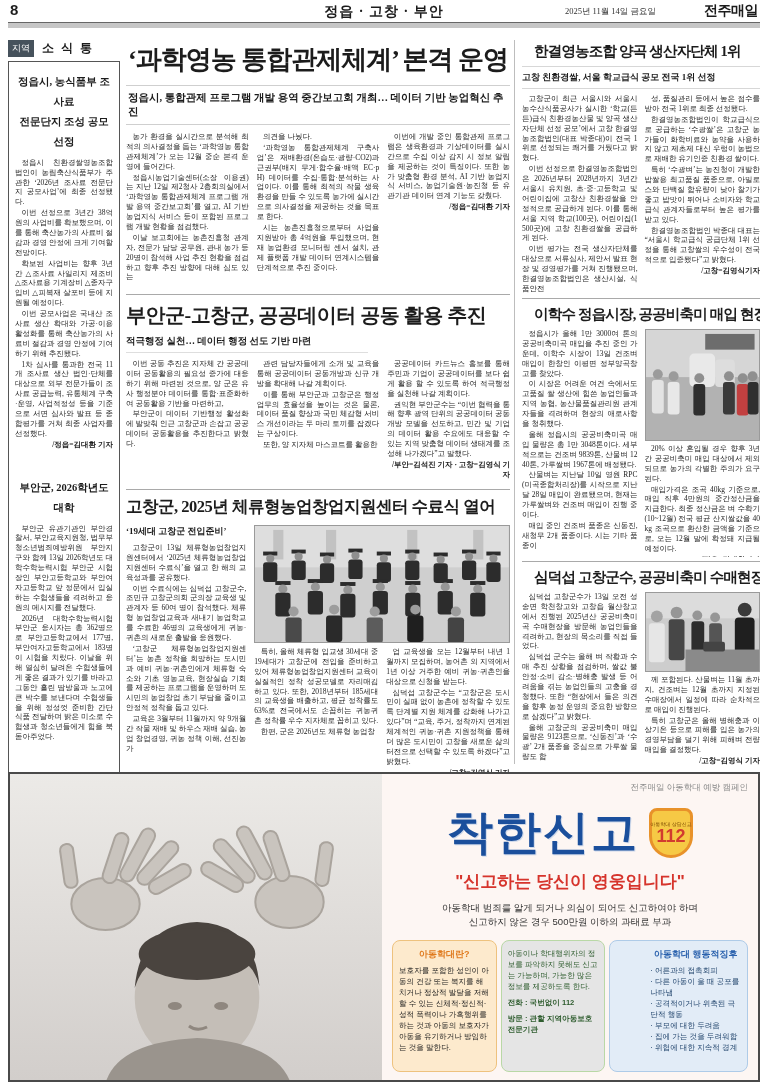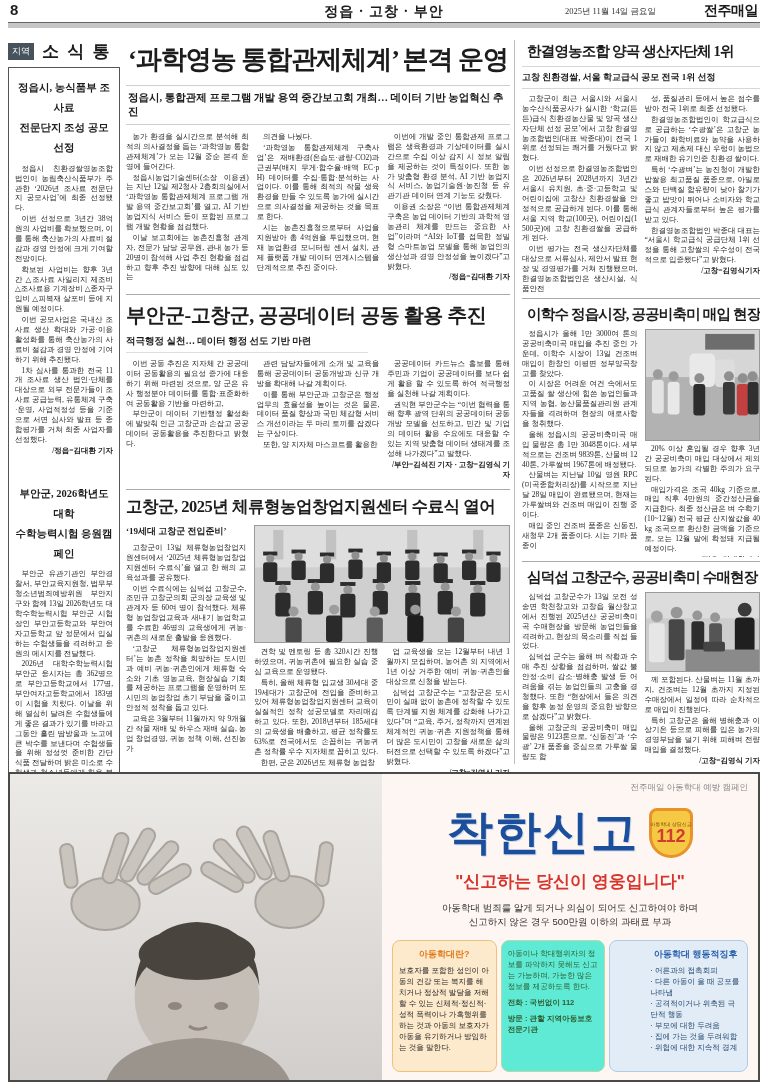--- a/index.html
+++ b/index.html
@@ -17,21 +17,21 @@
   .by{margin:1px 0 0 0;font-size:7.5px;text-align:right;font-weight:bold;}
   .hdiv{height:1px;background:#a9a9a9;margin:4px 0;}
   .cols{display:flex;gap:8px;}
   .col{flex:1;min-width:0;}
   .photo{background:#c9c9c9;border:1px solid #9a9a9a;box-sizing:border-box;overflow:hidden;}
   .photo svg{display:block;width:100%;height:100%;}
   
   .sidebar{position:absolute;left:8px;top:40px;width:112px;}
   .sb-head{display:flex;align-items:center;gap:8px;margin-bottom:4px;}
   .sb-tag{background:#46525c;color:#fff;font-size:9px;padding:2px 4px;font-family:"Liberation Sans",sans-serif;}
-  .sb-title{font-size:17px;font-weight:bold;letter-spacing:2px;}
+  .sb-title{font-size:12px;font-weight:bold;letter-spacing:2px;}
   .sb-box{border:1px solid #555;height:880px;padding:8px 6px;box-sizing:border-box;overflow:hidden;}
   .sb-art-title{font-size:10.5px;font-weight:bold;text-align:center;line-height:1.9;margin:2px 0 6px 0;}
   .sb-gap{height:26px;}
   
   .mainCol{position:absolute;left:126px;top:40px;width:384px;}
   .vsep{position:absolute;left:514px;top:40px;width:1px;height:724px;background:#bdbdbd;}
   .art-main{height:250px;overflow:hidden;}
   .h-main{font-size:26px;font-weight:bold;margin:2px 0 8px 0;text-align:center;letter-spacing:-1px;}
   .sub-main{font-size:10.5px;font-weight:bold;border-top:1px solid #cfcfcf;border-bottom:1px solid #cfcfcf;
             padding:5px 2px;margin-bottom:7px;}
@@ -40,21 +40,21 @@
   .sub-data{font-size:9.5px;font-weight:bold;margin:0 0 6px 0;border-bottom:1px solid #dedede;padding-bottom:4px;width:63%;}
   .art-gochang{height:278px;overflow:hidden;}
   .h-gochang{font-size:16.5px;font-weight:bold;margin:2px 0 7px 0;letter-spacing:-0.5px;}
   .sub-gochang{font-size:9px;font-weight:bold;margin:0 0 5px 0;}
   .g-row{display:flex;gap:8px;}
   .g-left{width:32%;}
   .g-right{width:68%;display:flex;flex-direction:column;gap:4px;}
   .g-photo{height:118px;}
   
   .rightCol{position:absolute;left:522px;top:40px;width:238px;}
-  .h-right{font-size:14.5px;font-weight:bold;margin:2px 0 5px 5px;letter-spacing:-0.8px;white-space:nowrap;}
+  .h-right{font-size:14.5px;font-weight:bold;margin:2px 0 5px 12px;letter-spacing:-0.8px;white-space:nowrap;}
   .sub-right{font-size:9px;font-weight:bold;border-top:1px solid #d7d7d7;border-bottom:1px solid #d7d7d7;padding:4px 0;margin-bottom:5px;}
   .art-hg{height:254px;overflow:hidden;}
   .art-lee{height:254px;overflow:hidden;}
   .art-sim{height:200px;overflow:hidden;}
   .half-row{display:flex;gap:7px;}
   .half{flex:1;min-width:0;}
   .r-photo{height:112px;margin-bottom:3px;}
   .r-photo2{height:80px;margin-bottom:3px;}
   
   .ad{position:absolute;left:8px;top:772px;width:752px;height:310px;border:2px solid #4a4a4a;
@@ -64,26 +64,26 @@
   .ad-label{text-align:right;font-size:8.5px;color:#8a8a8a;margin-bottom:4px;}
   .ad-title-row{display:flex;align-items:center;justify-content:center;gap:10px;margin:4px 0 2px 0;}
   .ad-title{font-size:46px;font-weight:bold;color:#1b4f9c;letter-spacing:2px;
             text-shadow:1px 1px 0 #cfd9ea;}
   .badge{width:44px;height:50px;background:#f6c945;border:3px solid #e8922a;border-radius:8px 8px 22px 22px;
          display:flex;flex-direction:column;align-items:center;justify-content:center;flex:none;box-sizing:border-box;}
   .badge-label{font-size:5px;color:#7a4a00;white-space:nowrap;}
   .badge-num{font-size:18px;font-weight:bold;color:#d23b2f;line-height:1;}
   .ad-slogan{text-align:center;font-size:17px;font-weight:bold;color:#d6342c;margin:4px 0 8px 0;}
   .ad-desc{text-align:center;font-size:9.5px;color:#333;line-height:1.5;}
-  .ad-boxes{display:flex;gap:4px;margin-top:10px;flex:1;}
+  .ad-boxes{display:flex;gap:4px;margin-top:10px;flex:1;justify-content:flex-end;}
   .ad-box{flex:1;border-radius:8px;padding:7px 6px;font-size:7.6px;line-height:1.45;box-sizing:border-box;overflow:hidden;}
   .ad-box h4{margin:0 0 4px 0;font-size:9px;text-align:center;}
   .box-o{background:#fdeacd;border:1px solid #eec27e;}
   .box-o h4{color:#e07b1f;}
-  .box-g{background:#5eead4;border:1px solid #b9d8a6;color:#2f5d2f;}
+  .box-g{background:#e5e5e5;border:1px solid #b9d8a6;color:#2f5d2f;}
   .box-b{background:#e2ecf7;border:1px solid #aecbe8;color:#23466e;padding-left:40px;}
   .box-b h4{color:#2b62ae;}
   .contact{font-weight:bold;margin-top:5px;}
   .sym-item{margin:0;}
   .sym-item::before{content:"· ";}
 </style>
 </head>
 <body>
 
 <div class="page">
@@ -108,21 +108,20 @@
       </div>
       <p class="p">정읍시 친환경쌀영농조합법인이 농림축산식품부가 주관한 ‘2026년 조사료 전문단지 공모사업’에 최종 선정됐다.</p>
       <p class="p">이번 선정으로 3년간 38억원의 사업비를 확보했으며, 이를 통해 축산농가의 사료비 절감과 경영 안정에 크게 기여할 전망이다.</p>
       <p class="p">확보된 사업비는 향후 3년간 △조사료 사일리지 제조비 △조사료용 기계장비 △종자구입비 △피복재 살포비 등에 지원될 예정이다.</p>
       <p class="p">이번 공모사업은 국내산 조사료 생산 확대와 가공·이용 활성화를 통해 축산농가의 사료비 절감과 경영 안정에 기여하기 위해 추진됐다.</p>
       <p class="p">1차 심사를 통과한 전국 11개 조사료 생산 법인·단체를 대상으로 외부 전문가들이 조사료 공급능력, 유통체계 구축·운영, 사업적정성 등을 기준으로 서면 심사와 발표 등 종합평가를 거쳐 최종 사업자를 선정했다.</p>
       <div class="by">/정읍=김대환 기자</div>
       <div class="sb-gap"></div>
       <div class="sb-art-title">
         <div>부안군, 2026학년도 대학</div>
-        <div>수학능력시험 응원캠페인</div>
       </div>
       <p class="p">부안군 유관기관인 부안경찰서, 부안교육지원청, 법무부 청소년범죄예방위원 부안지구와 함께 13일 2026학년도 대학수학능력시험 부안군 시험장인 부안고등학교와 부안여자고등학교 앞 정문에서 입실하는 수험생들을 격려하고 응원의 메시지를 전달했다.</p>
       <p class="p">2026년 대학수학능력시험 부안군 응시자는 총 362명으로 부안고등학교에서 177명, 부안여자고등학교에서 183명이 시험을 치렀다. 이날을 위해 열심히 달려온 수험생들에게 좋은 결과가 있기를 바라고 그동안 흘린 땀방울과 노고에 큰 박수를 보낸다며 수험생들을 위해 정성껏 준비한 간단 식품 전달하며 밝은 미소로 수험생과 청소년들에게 힘을 북돋아주었다.</p>
 
     </div>
   </aside>
 
   <main class="mainCol">
 
     <article class="art-main">
@@ -134,21 +133,20 @@
           <p class="p">정읍시농업기술센터(소장 이용권)는 지난 12일 제2청사 2층회의실에서 ‘과학영농 통합관제체계 프로그램 개발 용역 중간보고회’를 열고, AI 기반 농업지식 서비스 등이 포함된 프로그램 개발 현황을 점검했다.</p>
           <p class="p">이날 보고회에는 농촌진흥청 관계자, 전문가 담당 공무원, 관내 농가 등 20명이 참석해 사업 추진 현황을 점검하고 향후 추진 방향에 대해 심도 있는</p>
         </div>
         <div class="col">
           <p class="p">의견을 나눴다.</p>
           <p class="p">‘과학영농 통합관제체계 구축사업’은 재배환경(온습도·광량·CO2)과 근권부(배지 무게·함수율·배액 EC·pH) 데이터를 수집·통합·분석하는 사업이다. 이를 통해 최적의 작물 생육환경을 만들 수 있도록 농가에 실시간으로 의사결정을 제공하는 것을 목표로 한다.</p>
           <p class="p">시는 농촌진흥청으로부터 사업을 지원받아 총 4억원을 투입했으며, 현재 농업환경 모니터링 센서 설치, 관제 플랫폼 개발 데이터 연계시스템을 단계적으로 추진 중이다.</p>
         </div>
         <div class="col">
           <p class="p">이번에 개발 중인 통합관제 프로그램은 생육환경과 기상데이터를 실시간으로 수집 이상 감지 시 정보 알림을 제공하는 것이 특징이다. 또한 농가 맞춤형 환경 분석, AI 기반 농업지식 서비스, 농업기술원·농진청 등 유관기관 데이터 연계 기능도 갖췄다.</p>
-          <p class="p">이용권 소장은 “이번 통합관제체계 구축은 농업 데이터 기반의 과학적 영농관리 체계를 만드는 중요한 사업”이라며 “AI와 IoT를 접목한 정밀형 스마트농업 모델을 통해 농업인의 생산성과 경영 안정성을 높이겠다”고 밝혔다.</p>
           <div class="by">/정읍=김대환 기자</div>
         </div>
       </div>
     </article>
 
     <div class="hdiv"></div>
 
     <article class="art-data">
       <h2 class="h-data">부안군-고창군, 공공데이터 공동 활용 추진</h2>
       <div class="sub-data">적극행정 실천… 데이터 행정 선도 기반 마련</div>
@@ -292,21 +290,20 @@
                   </g>
                 <g transform="translate(190,82)">
                     <circle cx="8" cy="5" r="5" fill="#9d9d9d"></circle>
                     <rect x="0" y="11" width="16" height="26" rx="3" fill="#444444"></rect>
                   </g>
               </g>
             </svg>
           </div>
           <div class="cols">
             <div class="col">
-              <p class="p">견학 및 멘토링 등 총 320시간 진행하였으며, 귀농귀촌에 필요한 실습 중심 교육으로 운영됐다.</p>
               <p class="p">특히, 올해 체류형 입교생 30세대 중 19세대가 고창군에 전입을 준비하고 있어 체류형농업창업지원센터 교육이 실질적인 정착 성공모델로 자리매김하고 있다. 또한, 2018년부터 185세대의 교육생을 배출하고, 평균 정착률도 63%로 전국에서도 손꼽히는 귀농귀촌 정착률 우수 지자체로 꼽히고 있다.</p>
               <p class="p">한편, 군은 2026년도 체류형 농업창</p>
             </div>
             <div class="col">
               <p class="p">업 교육생을 오는 12월부터 내년 1월까지 모집하며, 농어촌 외 지역에서 1년 이상 거주한 예비 귀농·귀촌인을 대상으로 신청을 받는다.</p>
               <p class="p">심덕섭 고창군수는 “고창군은 도시민이 실패 없이 농촌에 정착할 수 있도록 단계별 지원 체계를 강화해 나가고 있다”며 “교육, 주거, 정착까지 연계된 체계적인 귀농·귀촌 지원정책을 통해 더 많은 도시민이 고창을 새로운 삶의 터전으로 선택할 수 있도록 하겠다”고 밝혔다.</p>
               <div class="by">/고창=김영식 기자</div>
             </div>
           </div>
         </div>

